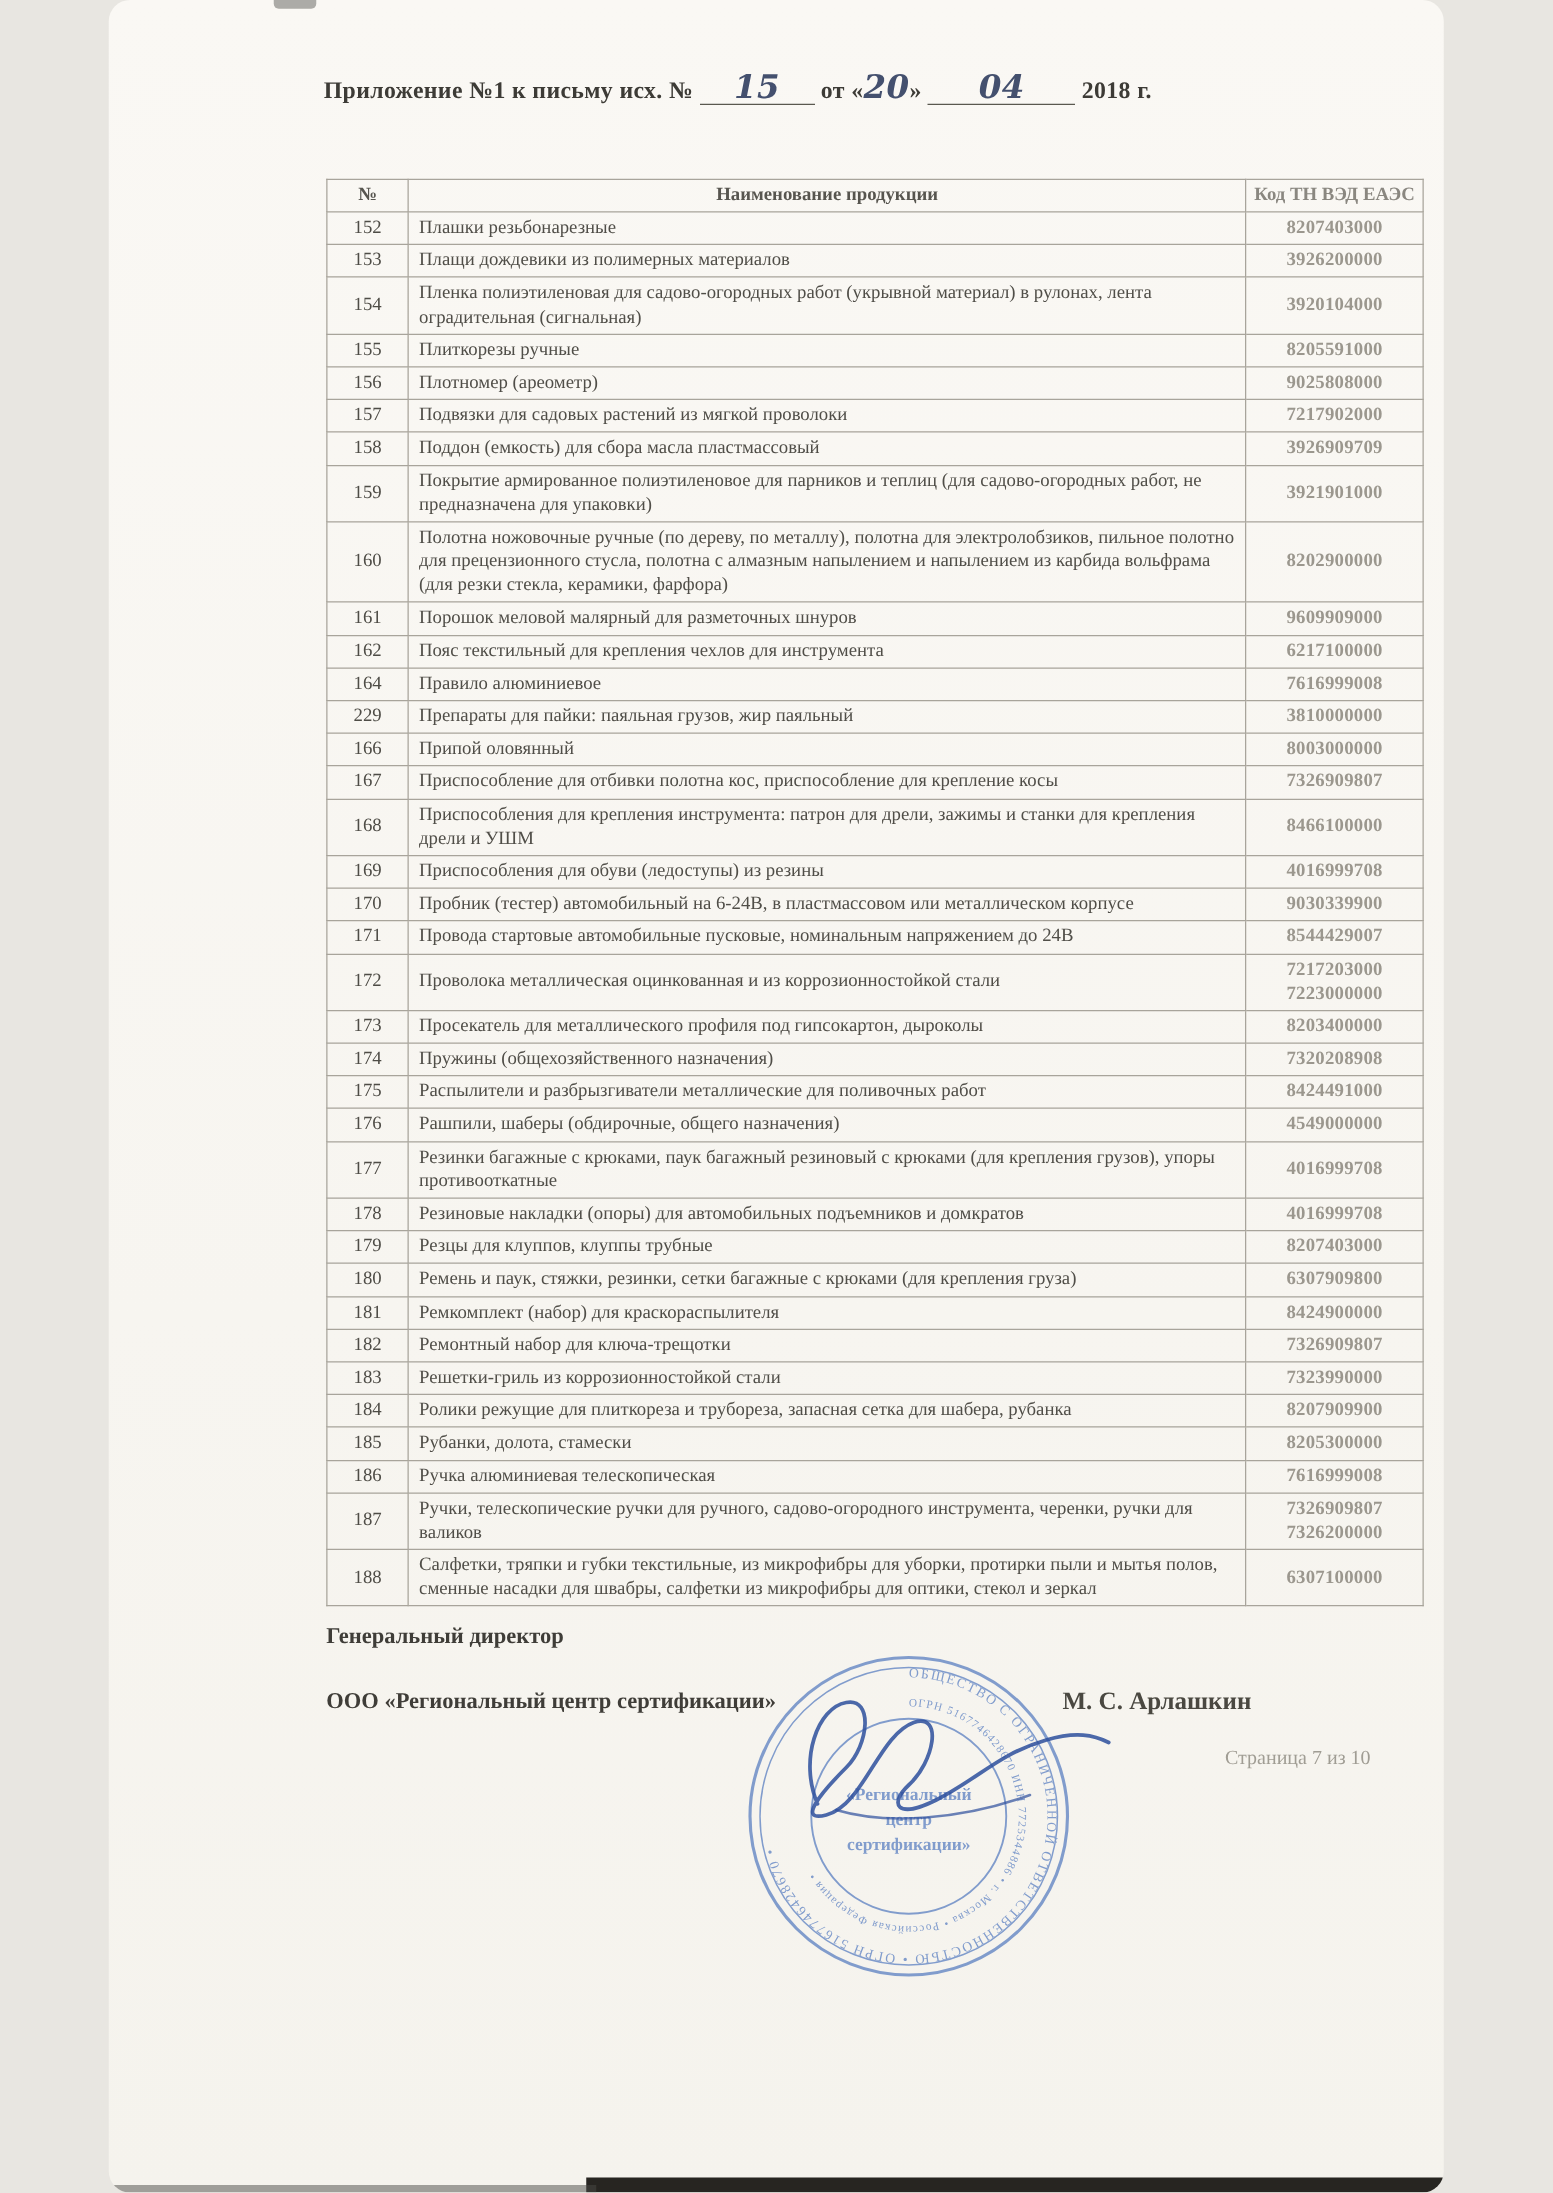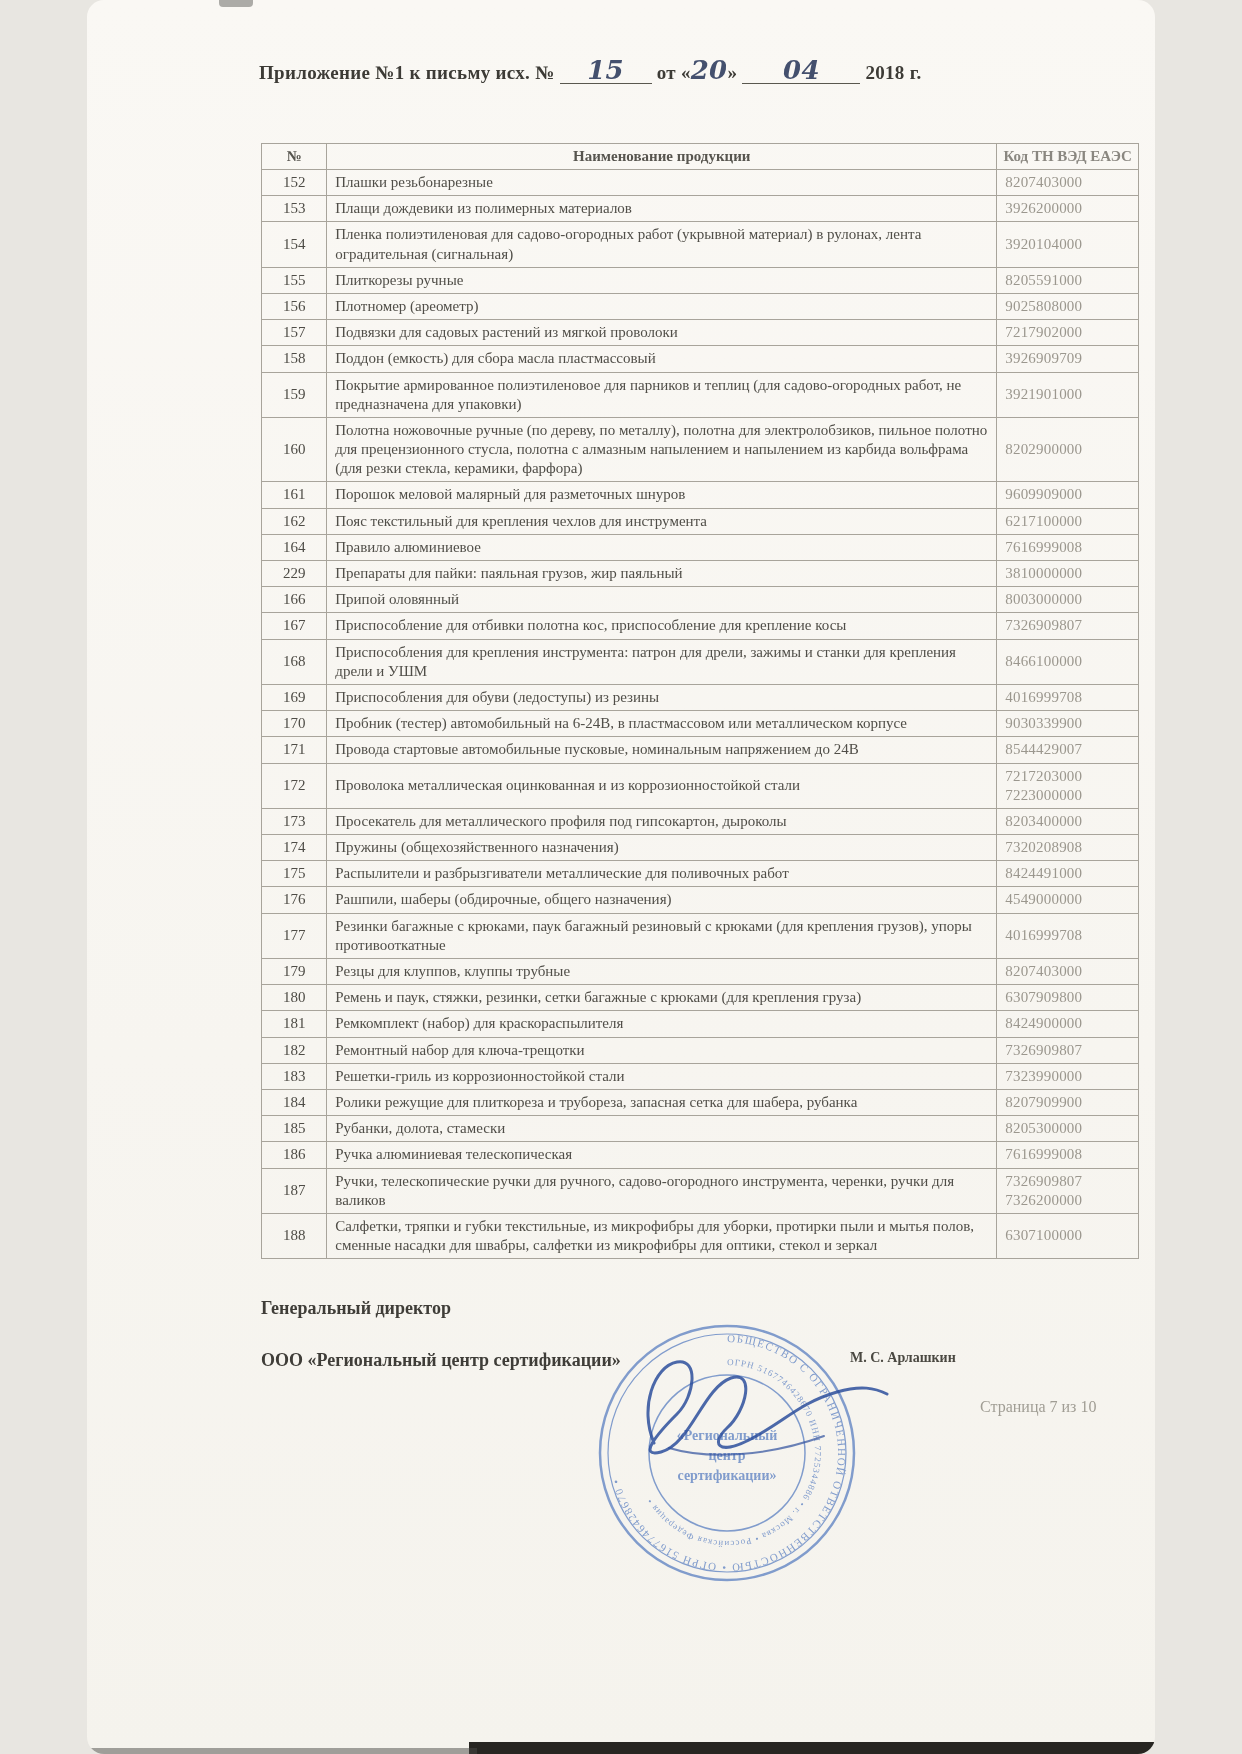--- a/index.html
+++ b/index.html
@@ -40,28 +40,28 @@
   th, td { border:1px solid #a8a49b; }
   th {
     font-size:15px; color:#57554f; padding:4px 6px;
     font-weight:bold; text-align:center; vertical-align:middle;
   }
   th.col-code { color:#8a8780; font-weight:bold; }
   td { font-size:15px; line-height:1.28; padding:3px 8px; vertical-align:middle; }
   td.col-num { text-align:center; width:50px; color:#4e4c46; }
   td.col-name { width:688px; color:#504e48; }
   td.col-code {
-    width:128px; color:#9b978e;
-    white-space:pre-line; font-size:15px; letter-spacing:.2px;
+    width:128px; text-align:center; color:#9b978e;
+    white-space:pre-line; font-size:15px; letter-spacing:.2px;font-weight:bold;
   }
 
   
   .director-title { position:absolute; left:174px; top:1298px; font-size:18px; font-weight:bold; color:#3f3d38; }
   .company-line  { position:absolute; left:174px; top:1350px; font-size:18px; font-weight:bold; color:#3f3d38; }
-  .director-name { position:absolute; left:763px; top:1350px; font-size:14px; font-weight:bold; color:#4a4841; }
+  .director-name { position:absolute; left:763px; top:1350px; font-size:20px; font-weight:bold; color:#4a4841; }
   .page-number   { position:absolute; left:893px; top:1398px; font-size:16px; color:#a09d94; }
 
   .stamp-box { position:absolute; left:505px; top:1318px; width:270px; height:270px; opacity:.62; }
   .sig-box { position:absolute; left:512px; top:1348px; width:300px; height:130px; }
 </style>
 </head>
 <body>
 
 <div class="page">
 
@@ -206,20 +206,25 @@
             <td class="col-code">8424491000</td>
           </tr>
           <tr>
             <td class="col-num">176</td>
             <td class="col-name">Рашпили, шаберы (обдирочные, общего назначения)</td>
             <td class="col-code">4549000000</td>
           </tr>
           <tr>
             <td class="col-num">177</td>
             <td class="col-name">Резинки багажные с крюками, паук багажный резиновый с крюками (для крепления грузов), упоры противооткатные</td>
+            <td class="col-code">4016999708</td>
+          </tr>
+          <tr>
+            <td class="col-num">178</td>
+            <td class="col-name">Резиновые накладки (опоры) для автомобильных подъемников и домкратов</td>
             <td class="col-code">4016999708</td>
           </tr>
           <tr>
             <td class="col-num">179</td>
             <td class="col-name">Резцы для клуппов, клуппы трубные</td>
             <td class="col-code">8207403000</td>
           </tr>
           <tr>
             <td class="col-num">180</td>
             <td class="col-name">Ремень и паук, стяжки, резинки, сетки багажные с крюками (для крепления груза)</td>

